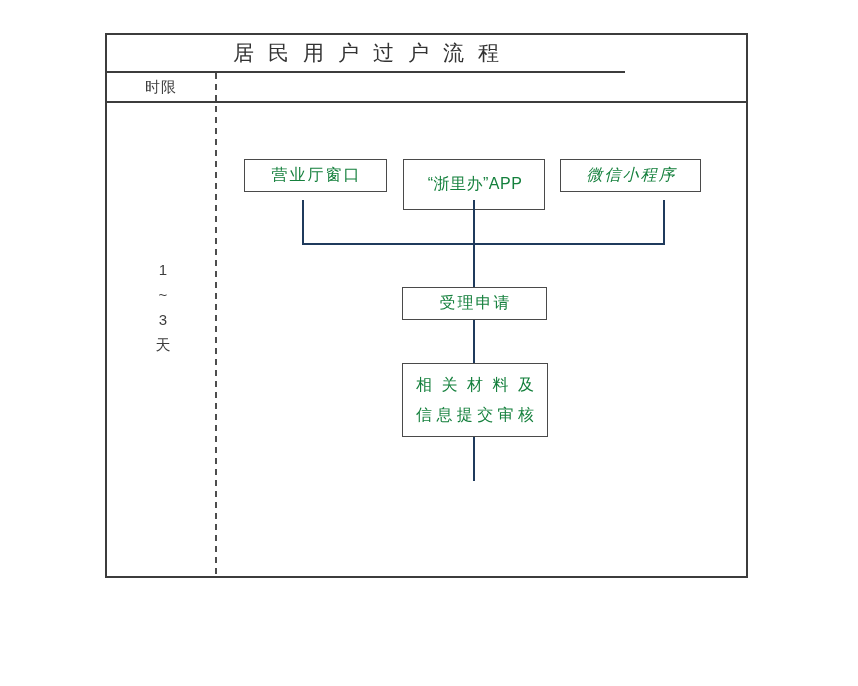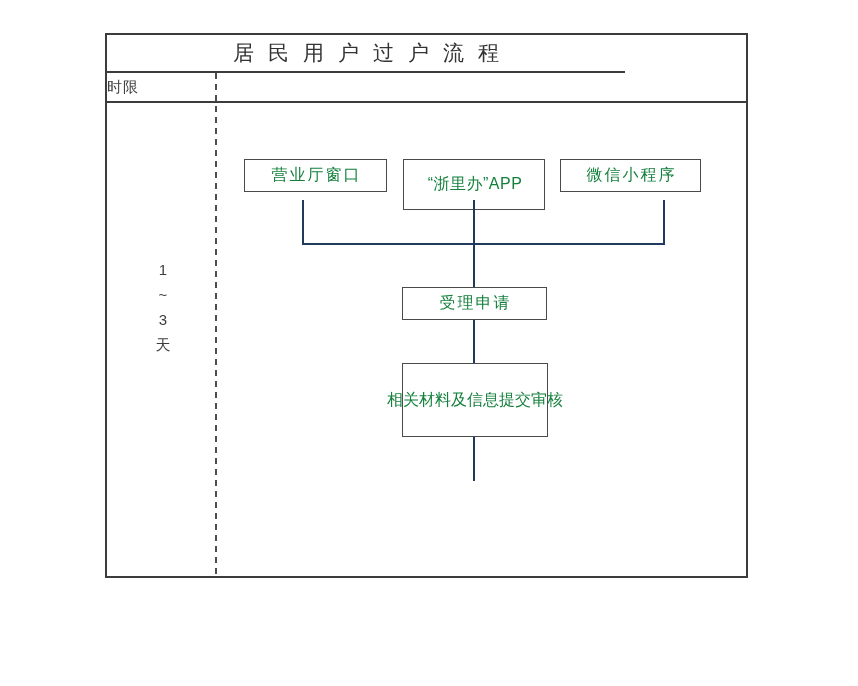--- a/index.html
+++ b/index.html
@@ -43,20 +43,21 @@
     left: 0; top: 38px;
     width: 639px;
     height: 30px;
     border-bottom: 2px solid #3c3c3c;
   }
   .header-cell {
     position: absolute;
     top: 0;
     height: 28px;
     line-height: 28px;
+    text-align: center;
     font-size: 15px;
     letter-spacing: 1px;
     color: #3d3d3d;
   }
   .header-cell.time { left: 0; width: 108px; }
   .header-cell.flow { left: 108px; width: 531px; }
   .dashed-divider {
     position: absolute;
     left: 108px;
     top: 38px;
@@ -85,24 +86,24 @@
     align-items: center;
     justify-content: center;
     font-size: 16px;
     letter-spacing: 2px;
     padding-left: 2px;
     color: #15803d;
     white-space: nowrap;
   }
   .node.channel-a { left: 137px; top: 124px; width: 143px; height: 33px; }
   .node.channel-b { left: 296px; top: 124px; width: 142px; height: 51px; letter-spacing: 0.5px; }
-  .node.channel-c { left: 453px; top: 124px; width: 141px; height: 33px; }
+  .node.channel-c { left: 453px; top: 124px; width: 141px; height: 33px; font-style: italic; }
   .node.accept    { left: 295px; top: 252px; width: 145px; height: 33px; }
   .node.review    { left: 295px; top: 328px; width: 146px; height: 74px;
-                    flex-direction: row; justify-content: center;
+                    flex-direction: column; justify-content: center;
                     letter-spacing: 0; padding: 0; }
   .review .rline {
     display: block;
     width: 118px;
     text-align: justify;
     text-align-last: justify;
     font-size: 16px;
     line-height: 30px;
   }
   .node.final     { left: 296px; top: 446px; width: 143px; height: 35px; }

